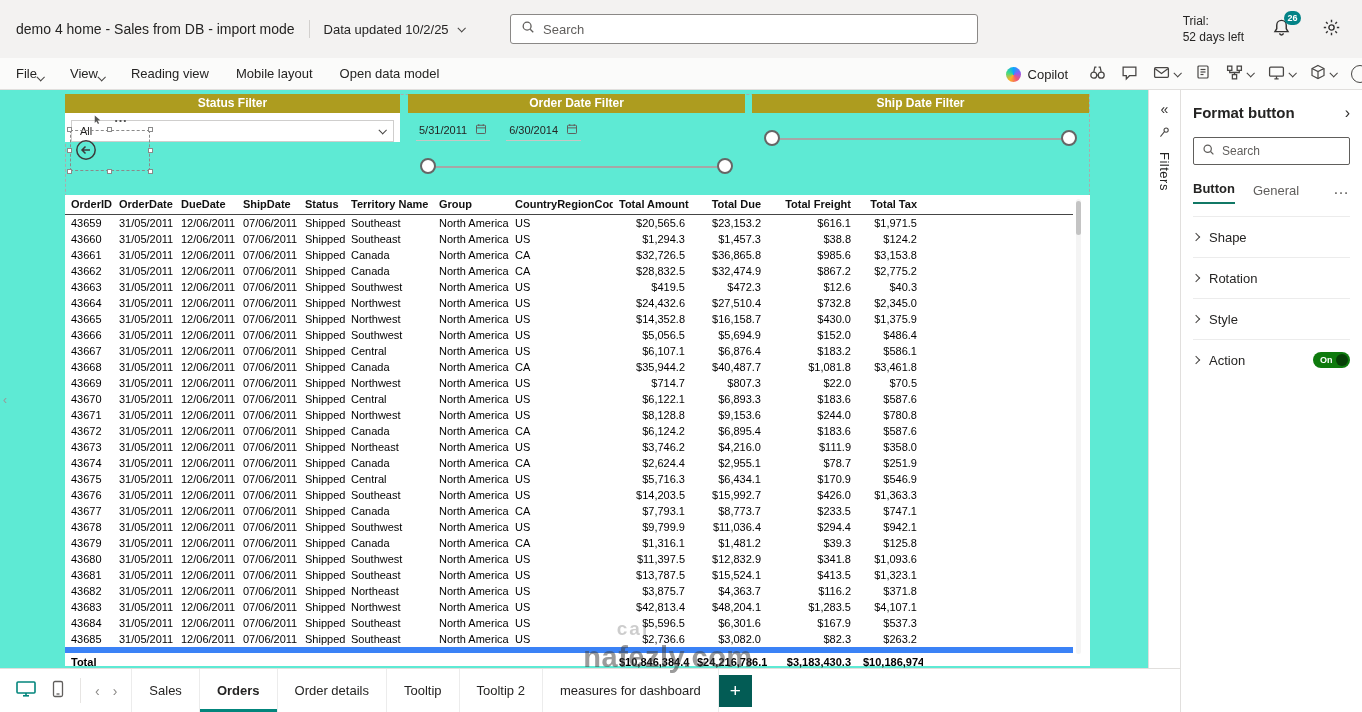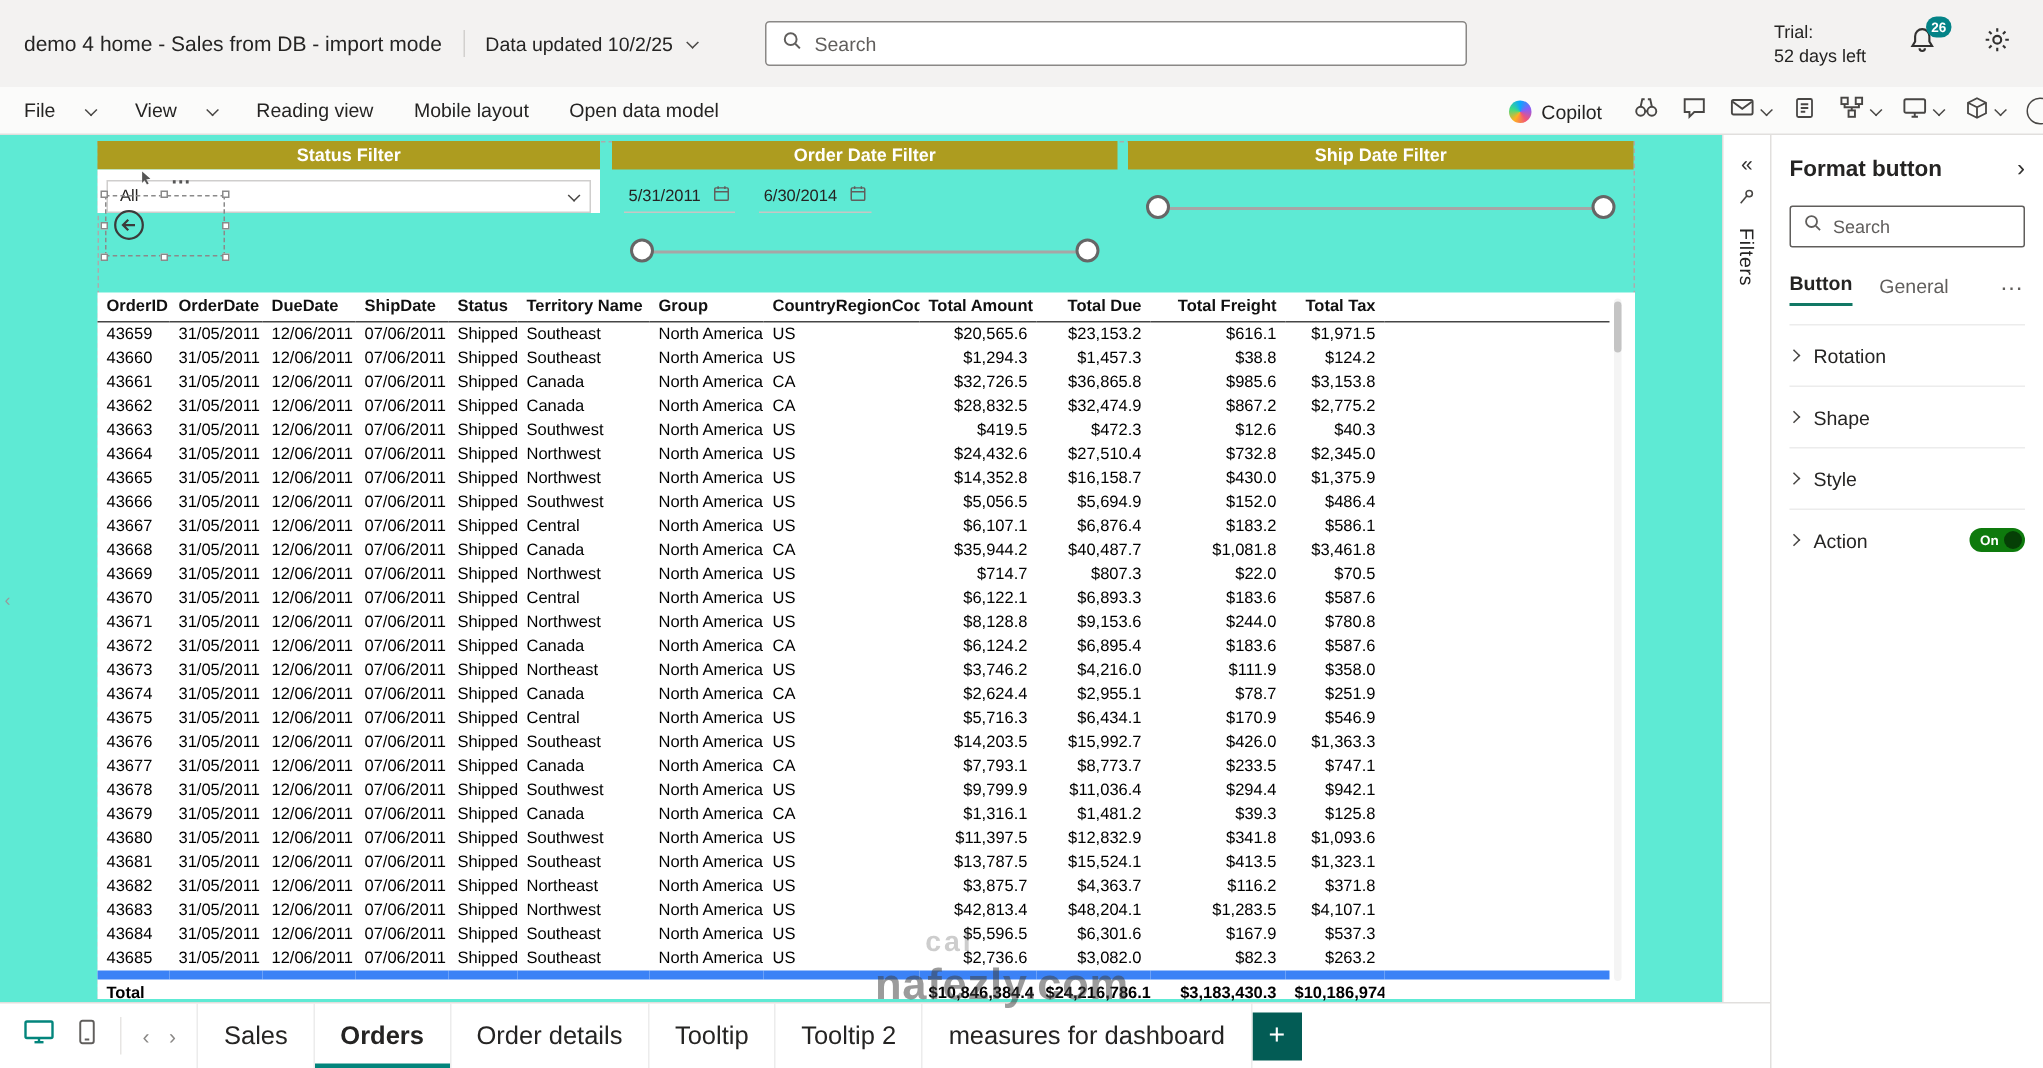--- a/index.html
+++ b/index.html
@@ -16,21 +16,21 @@
   .searchbox input{flex:1;border:none;outline:none;font-size:13px;font-family:inherit;color:#252423;background:transparent;min-width:0}
   .searchbox input::placeholder,.fp-search input::placeholder{color:#605e5c}
   .topbar-right{position:absolute;right:18px;top:0;height:58px;display:flex;align-items:center;gap:24px}
   .trial{font-size:12px;line-height:1.35}
   .icon-btn{position:relative;display:flex;align-items:center;justify-content:center;width:26px;height:26px;cursor:pointer}
   .badge{position:absolute;top:-5px;right:-7px;min-width:17px;height:14px;border-radius:8px;background:#038387;color:#fff;font-size:9px;line-height:15px;text-align:center;padding:0 3px;font-weight:bold}
 
   
   .menubar{position:absolute;left:0;top:58px;width:1362px;height:32px;background:#fbfbfa;border-bottom:1px solid #e1dfdd;display:flex;align-items:center}
   .menu-items{display:flex;align-items:center;gap:27px;margin-left:16px;font-size:13px}
-  .menu-item{display:flex;align-items:center;gap:20px;cursor:pointer;white-space:nowrap}
+  .menu-item{display:flex;align-items:flex-end;gap:0;cursor:pointer;white-space:nowrap}
   .menu-right{position:absolute;right:4px;top:0;height:32px;display:flex;align-items:center;gap:15px}
   .copilot{display:flex;align-items:center;gap:7px;font-size:13px;cursor:pointer;margin-right:6px}
   .copilot-orb{width:15px;height:15px;border-radius:50%;background:conic-gradient(#0aa5ff,#8b5cf6,#f0557a,#ffb020,#3ddc84,#0aa5ff)}
   .mr-icon{display:flex;align-items:center;gap:4px;cursor:pointer}
   .partial-circle{width:18px;height:18px;border:1.4px solid #484644;border-radius:50%;margin-right:-11px}
 
   
   .main{position:absolute;left:0;top:90px;width:1180px;height:578px;background:#5eead4}
   .canvas{position:absolute;left:0;top:0;right:32px;bottom:0}
   .selection-rect{position:absolute;left:65px;top:4px;width:1025px;height:572px;border:1px dashed #ababab;pointer-events:none}
@@ -85,21 +85,21 @@
   .toggle{margin-left:auto;width:37px;height:16px;border-radius:9px;background:var(--green,#0e7a0d);display:flex;align-items:center;justify-content:space-between;color:#fff;font-size:9px;font-weight:bold;padding:0 2px 0 7px;cursor:pointer}
   .toggle-knob{width:12px;height:12px;border-radius:50%;background:#063f06}
 
   
   .bottombar{position:absolute;left:0;top:668px;width:1180px;height:44px;background:#fff;border-top:1px solid #e1dfdd;display:flex;align-items:stretch}
   .bb-left{display:flex;align-items:center;gap:16px;padding:0 16px}
   .bb-divider{width:1px;background:#e7e5e3;margin:9px 0}
   .bb-chevrons{display:flex;align-items:center;gap:13px;padding:0 14px;color:#8a8886;font-size:14px}
   .bb-chevrons span{cursor:pointer}
   .page-tabs{display:flex;align-items:stretch}
-  .page-tab{position:relative;display:flex;align-items:center;padding:0 17px;font-size:17px;border-right:1px solid #ececec;cursor:pointer;white-space:nowrap}
+  .page-tab{position:relative;display:flex;align-items:center;padding:0 17px;font-size:13px;border-right:1px solid #ececec;cursor:pointer;white-space:nowrap}
   .page-tab:first-child{border-left:1px solid #ececec}
   .page-tab.active{font-weight:bold}
   .page-tab.active::after{content:"";position:absolute;left:0;right:0;bottom:0;height:3px;background:var(--teal,#03857c)}
   .new-page{width:33px;margin:6px 0 5px;background:var(--dark-teal,#035c55);color:#fff;display:flex;align-items:center;justify-content:center;font-size:19px;cursor:pointer;flex:none}
 
   
   .watermark{position:absolute;left:548px;top:618px;width:240px;text-align:center;pointer-events:none;z-index:60;color:#404040}
   .wm-faint{font-size:19px;opacity:.26;letter-spacing:2px;font-weight:bold;margin-right:70px}
   .wm-text{font-size:29px;font-weight:bold;opacity:.52;margin-top:1px;letter-spacing:.5px}
 
@@ -779,25 +779,25 @@
       <input type="text" placeholder="Search" style="">
     </div>
     <div class="fp-tabs">
         <span class="fp-tab active">Button</span>
         <span class="fp-tab">General</span>
         <span class="fp-overflow">…</span>
       </div>
     <div class="fp-sections">
         <div class="fp-section">
           <span class="sec-chev"></span>
-          <span>Rotation</span>
+          <span>Shape</span>
         </div>
         <div class="fp-section">
           <span class="sec-chev"></span>
-          <span>Shape</span>
+          <span>Rotation</span>
         </div>
         <div class="fp-section">
           <span class="sec-chev"></span>
           <span>Style</span>
         </div>
         <div class="fp-section">
           <span class="sec-chev"></span>
           <span>Action</span>
           <span class="toggle">
             <span>On</span>

